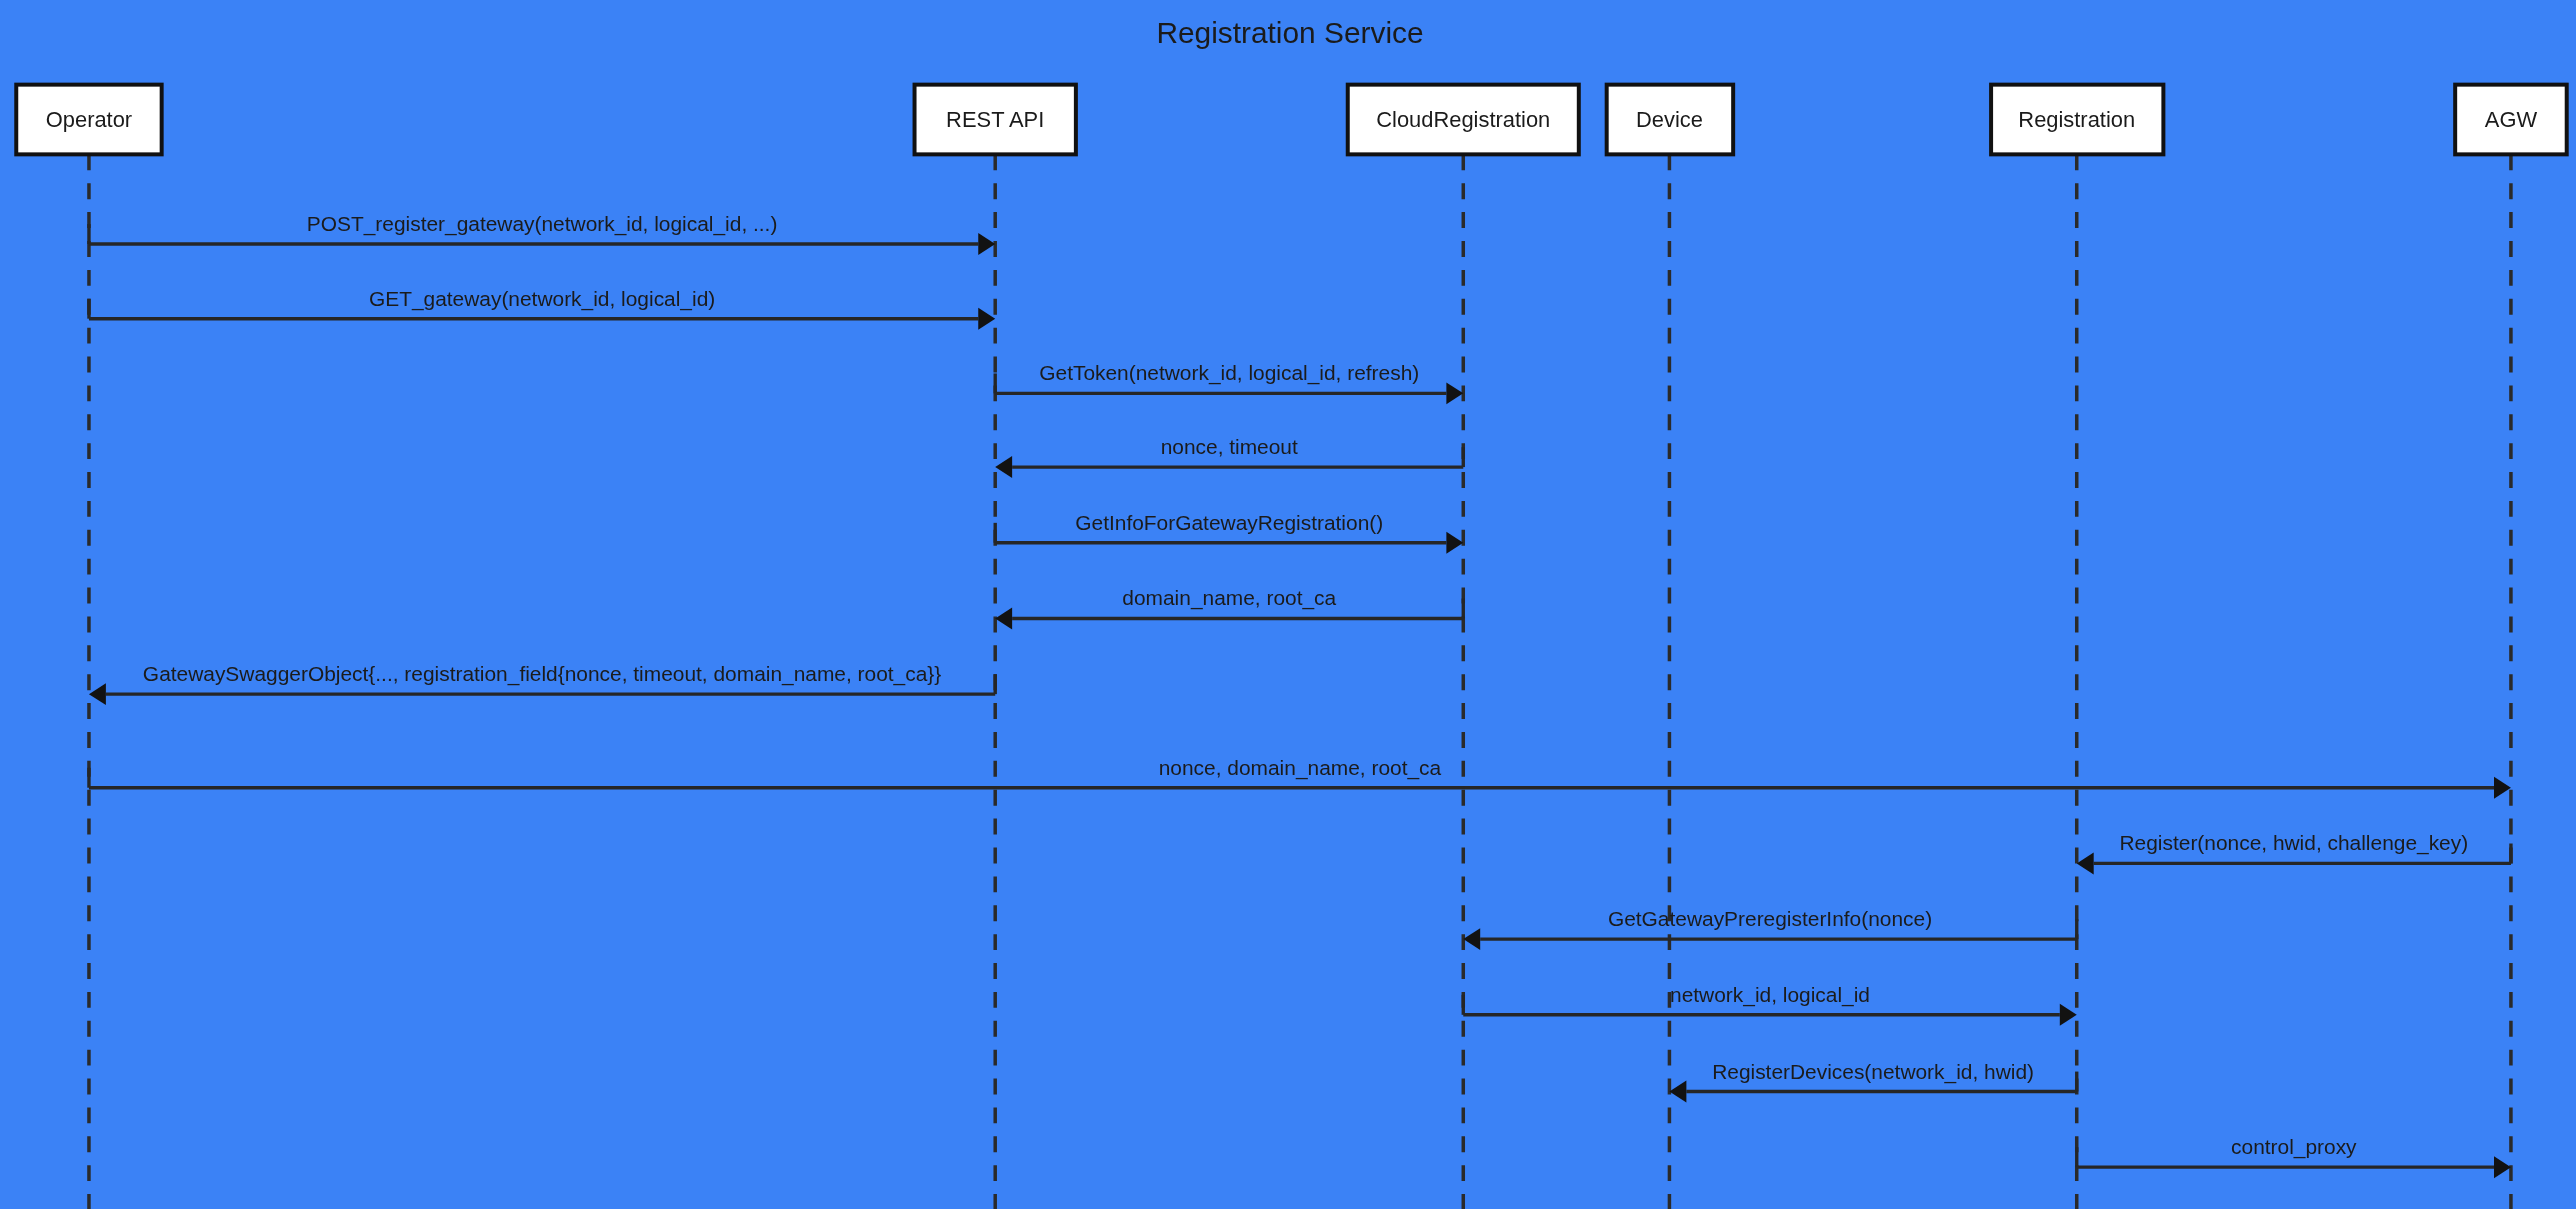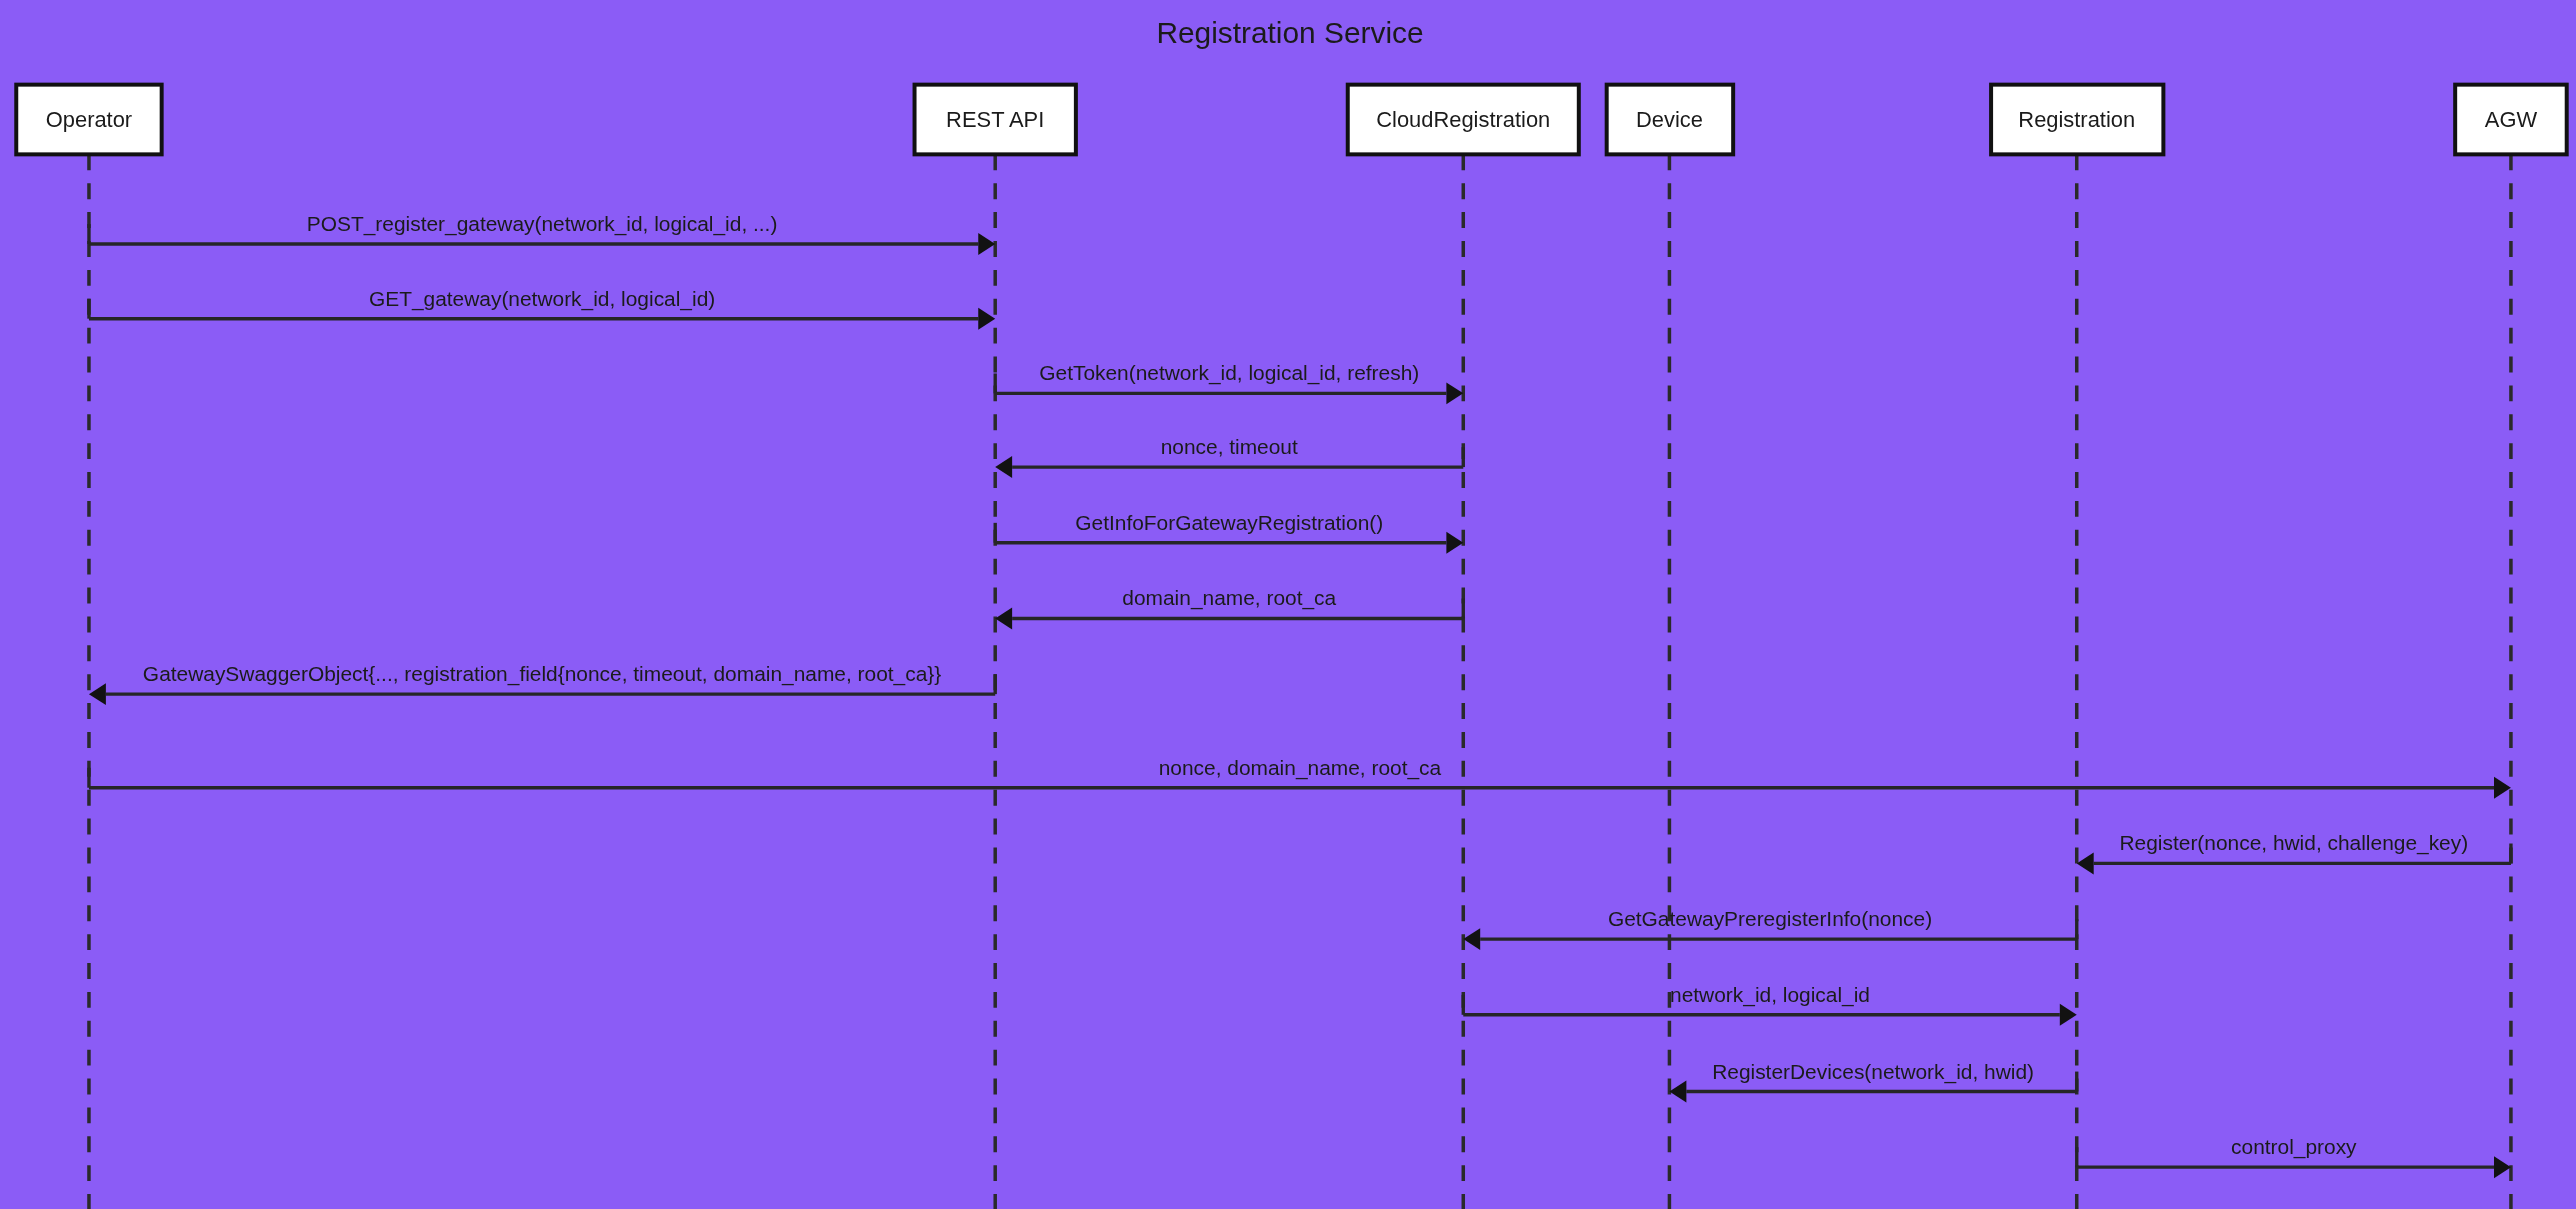--- a/index.html
+++ b/index.html
@@ -11,21 +11,21 @@
     width: 2576px;
     height: 1209px;
     font-family: "Liberation Sans", sans-serif;
     color: #1a1a1a;
     overflow: hidden;
     position: relative;
   }
   #diagram-root {
     position: absolute;
     inset: 0;
-    background: #8b5cf6;
+    background: #3b82f6;
   }
   #diagram-svg {
     position: absolute;
     top: 0;
     left: 0;
     width: 2576px;
     height: 1209px;
     display: block;
   }
   .diagram-title {

